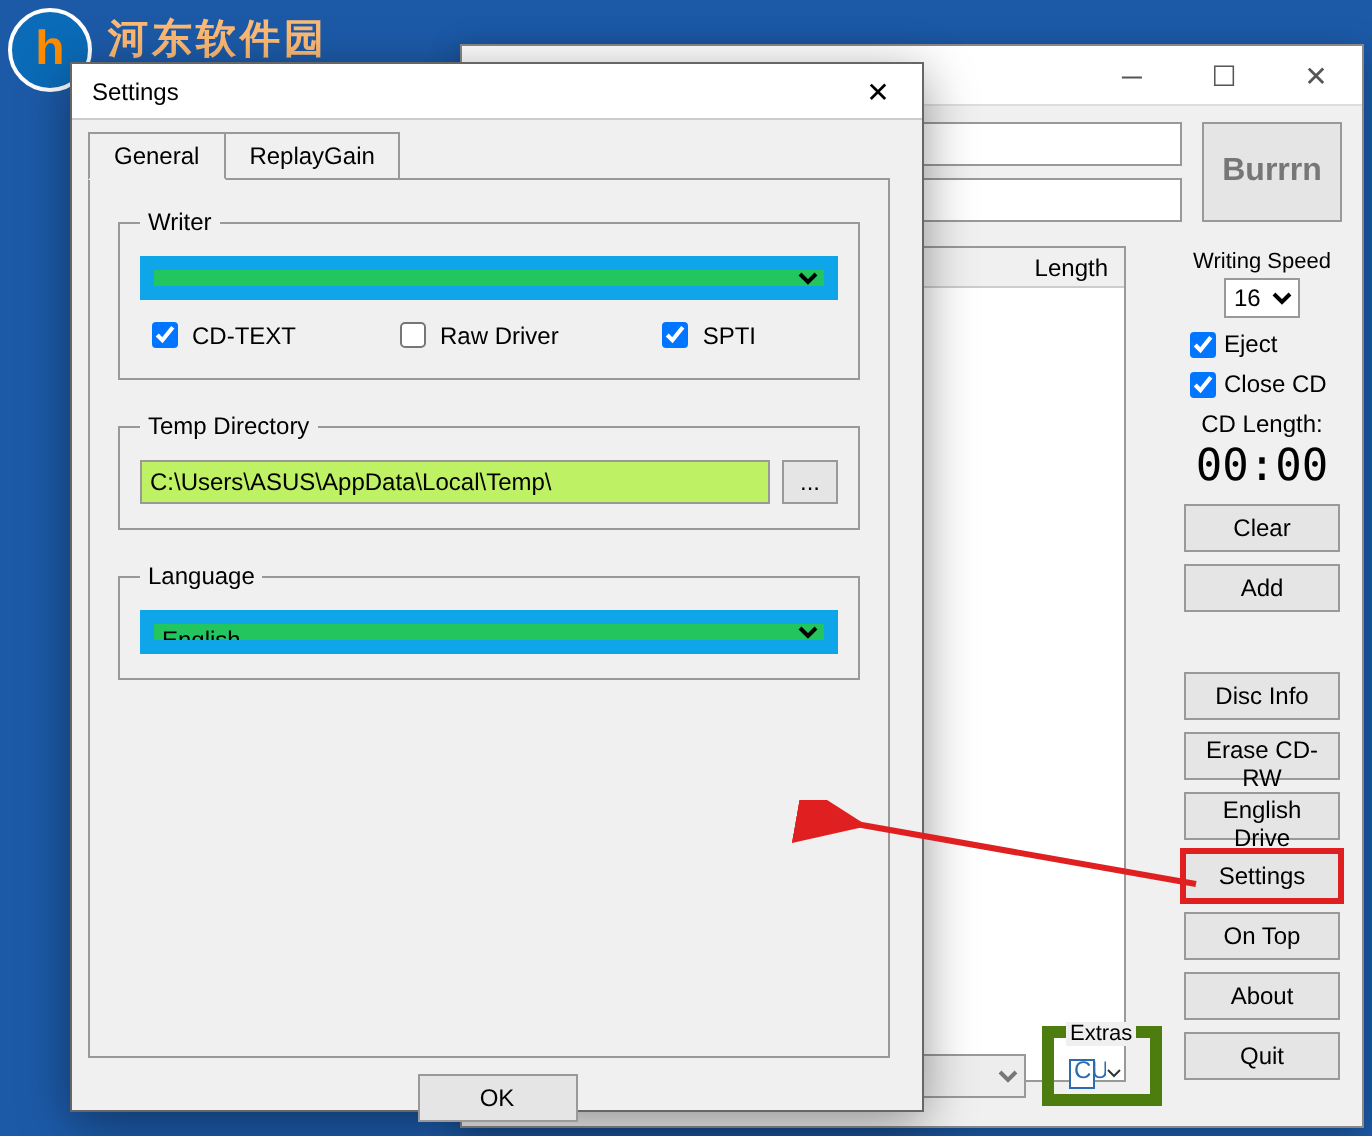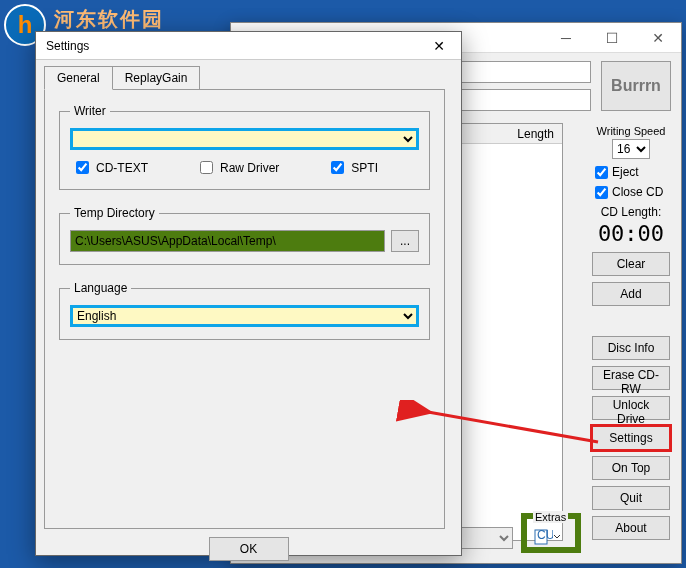--- a/index.html
+++ b/index.html
@@ -51,25 +51,25 @@
 .set-titlebar .t { flex: 1; }
 .set-close { width: 44px; height: 28px; display: flex; align-items: center; justify-content: center; font-size: 14px; }
 
 .tab-strip { display: flex; padding: 6px 8px 0 8px; }
 .tab { padding: 4px 12px; border: 1px solid #999; border-bottom: none; background: #f0f0f0; margin-right: -1px; position: relative; }
 .tab.active { background: #f0f0f0; z-index: 2; border-bottom: 1px solid #f0f0f0; margin-bottom: -1px; }
 .tab-panel { margin: 0 16px 8px 8px; border: 1px solid #999; height: 440px; padding: 14px 12px; background: #f0f0f0; }
 
 fieldset.grp { border: 1px solid #999; padding: 10px 10px 12px 10px; margin-bottom: 16px; }
 fieldset.grp legend { padding: 0 4px; }
-.wide-select { width: 100%; height: 22px; border: 3px solid #0ea5e9; background: #fef9c3; }
+.wide-select { width: 100%; height: 22px; border: 7px solid #0ea5e9; background: #22c55e; }
 .check-row3 { display: flex; justify-content: flex-start; gap: 48px; margin-top: 8px; padding-left: 2px; }
 .check-row3 label { display: flex; align-items: center; gap: 4px; justify-content: center; }
 .path-row { display: flex; align-items: center; gap: 6px; }
-.path-row input { flex: 1; height: 22px; border: 1px solid #999; background: #4d7c0f; padding: 0 4px; }
+.path-row input { flex: 1; height: 22px; border: 1px solid #999; background: #bef264; padding: 0 4px; }
 .path-row button { width: 28px; height: 22px; background: #e5e5e5; border: 1px solid #999; }
 
 .ok-row { display: flex; justify-content: center; }
 .ok-btn { width: 80px; height: 24px; background: #e5e5e5; border: 1px solid #999; }
 
 .arrow { position: absolute; top: 400px; left: 306px; width: 300px; height: 60px; pointer-events: none; }
 </style>
 </head>
 <body>
 
@@ -122,25 +122,25 @@
           <input type="checkbox" checked="" style="">
           <span>Close CD</span>
         </div>
       <div class="cd-len-lbl">CD Length:</div>
       <div class="cd-len-val">00:00</div>
       <button class="side-btn">Clear</button>
       <button class="side-btn">Add</button>
       <div class="gap"></div>
       <button class="side-btn">Disc Info</button>
       <button class="side-btn">Erase CD-RW</button>
-      <button class="side-btn">Unlock Drive</button>
+      <button class="side-btn">English Drive</button>
       <button class="side-btn highlight">Settings</button>
       <button class="side-btn">On Top</button>
+      <button class="side-btn">About</button>
       <button class="side-btn">Quit</button>
-      <button class="side-btn">About</button>
     </div>
 
     <div class="bottom-row">
       <div class="ck">
           <input type="checkbox" style="">
           <span>ReplayGain</span>
         </div>
       <select><option>Album adjustment</option></select>
       <div class="extras-box">
         <div class="extras-lbl">Extras</div>

